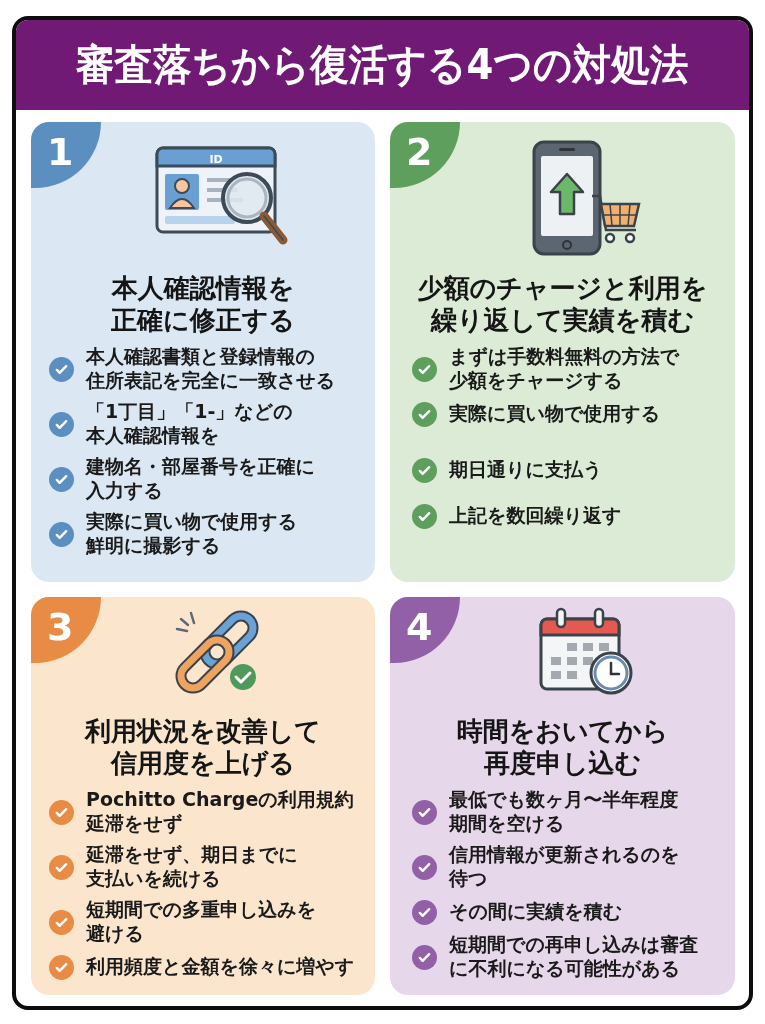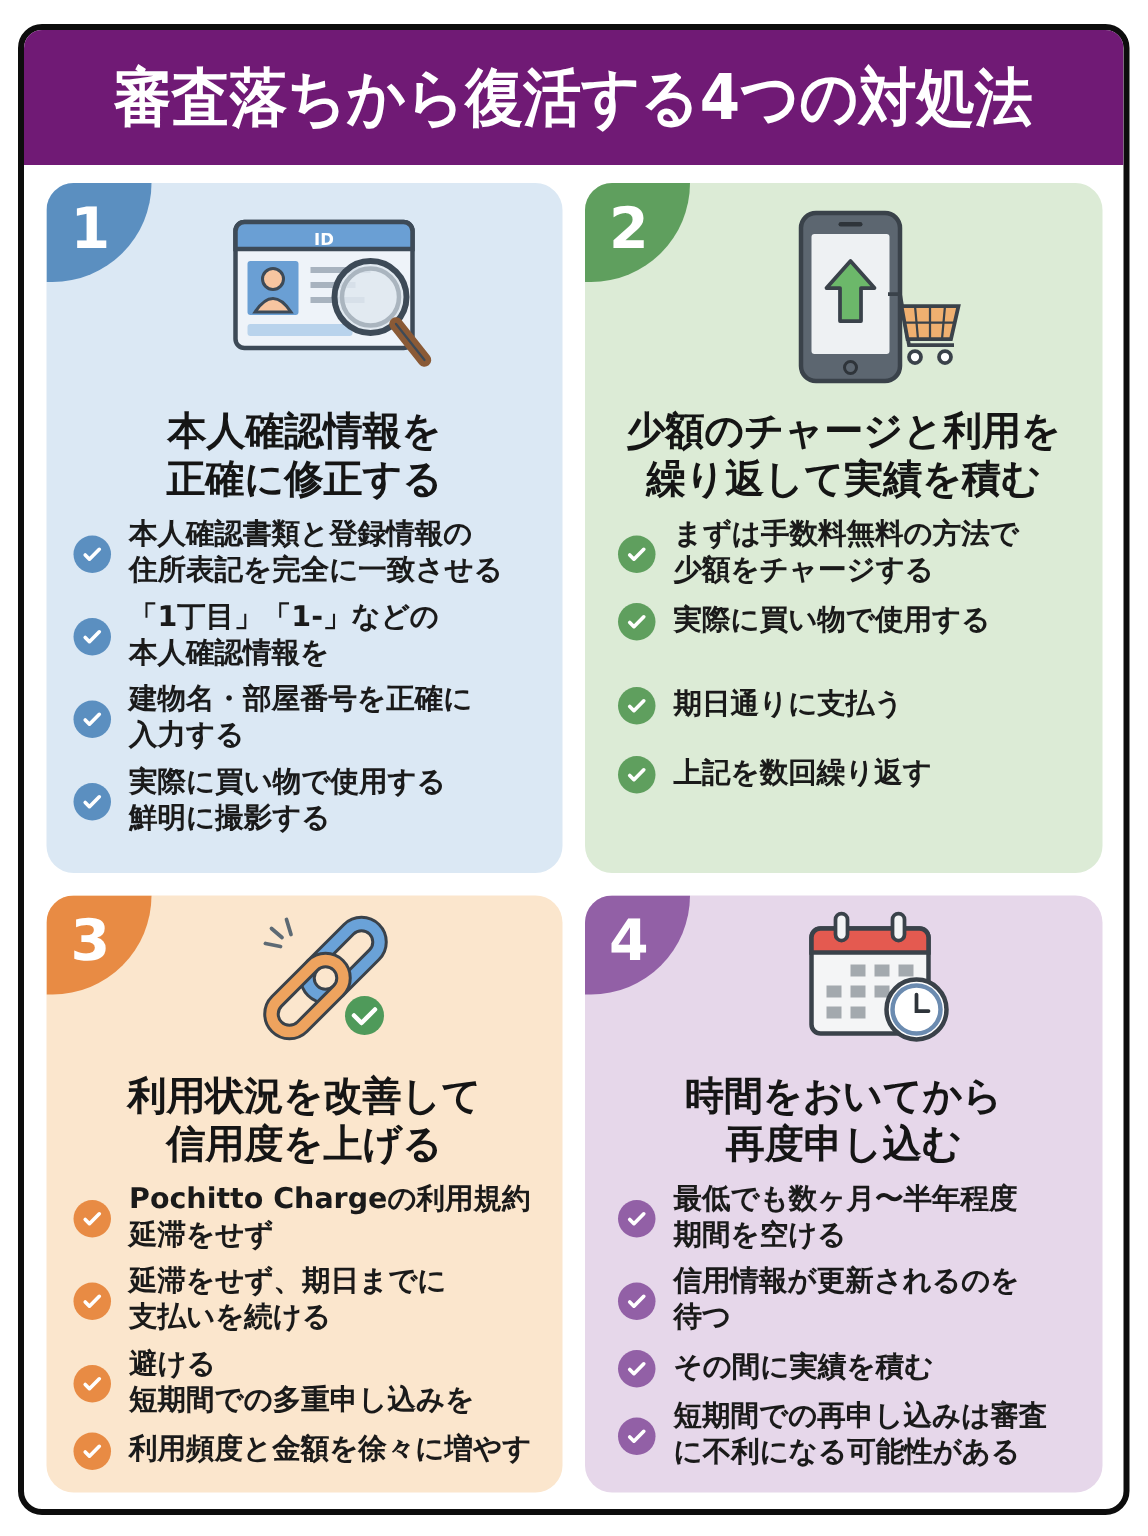--- a/index.html
+++ b/index.html
@@ -224,22 +224,22 @@
             <span>支払いを続ける</span>
           </div>
       </div>
       <div class="item">
         <div class="check" style="background:#e88b44;">
             <svg viewBox="0 0 16 16">
               <path d="M3 8.5 l3 3 l7 -7" stroke="#fff" stroke-width="2.6" fill="none" stroke-linecap="round" stroke-linejoin="round"></path>
             </svg>
           </div>
         <div class="item-text">
+            <span>短期間での多重申し込みを</span>
             <span>避ける</span>
-            <span>短期間での多重申し込みを</span>
           </div>
       </div>
       <div class="item">
         <div class="check" style="background:#e88b44;">
             <svg viewBox="0 0 16 16">
               <path d="M3 8.5 l3 3 l7 -7" stroke="#fff" stroke-width="2.6" fill="none" stroke-linecap="round" stroke-linejoin="round"></path>
             </svg>
           </div>
         <div class="item-text">
             <span>利用頻度と金額を徐々に増やす</span>

